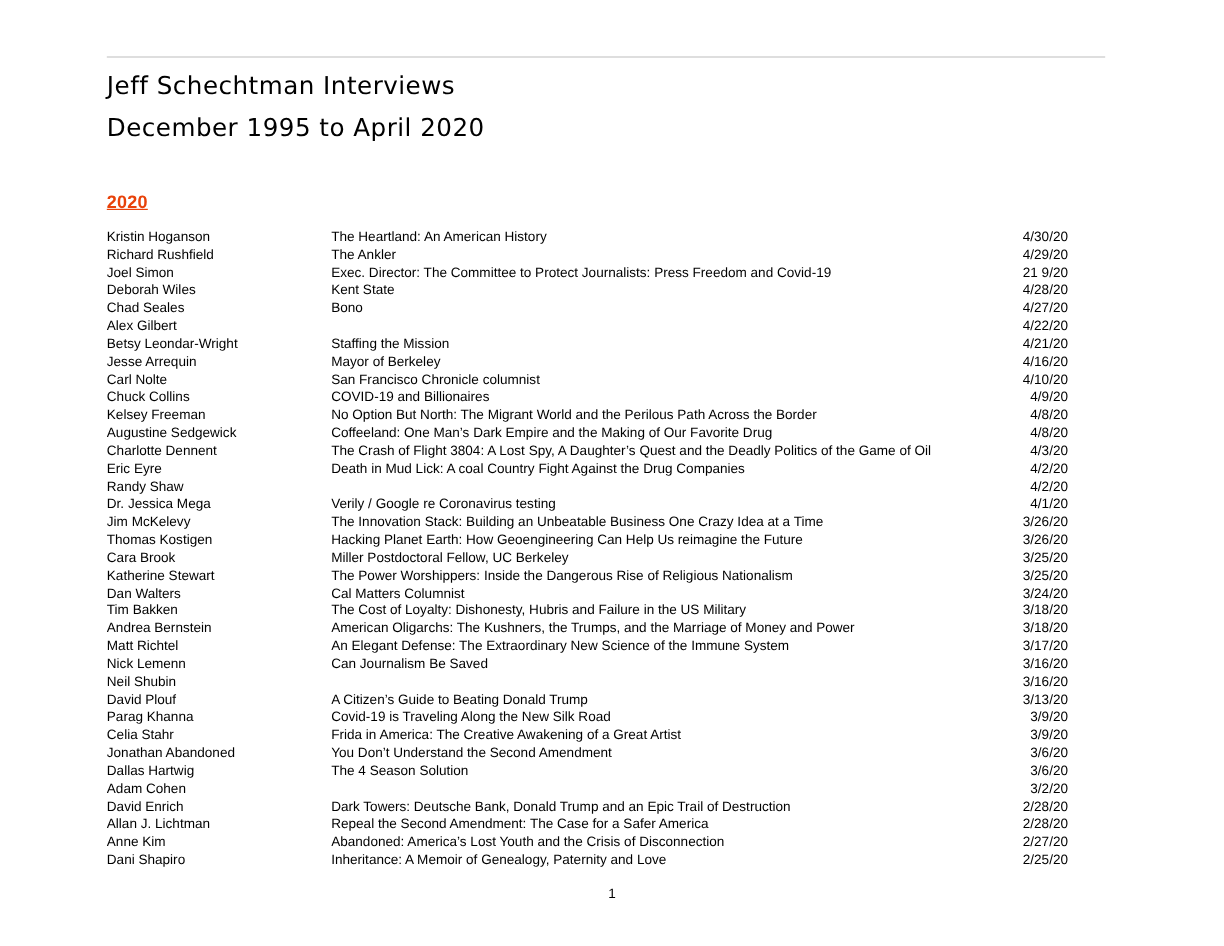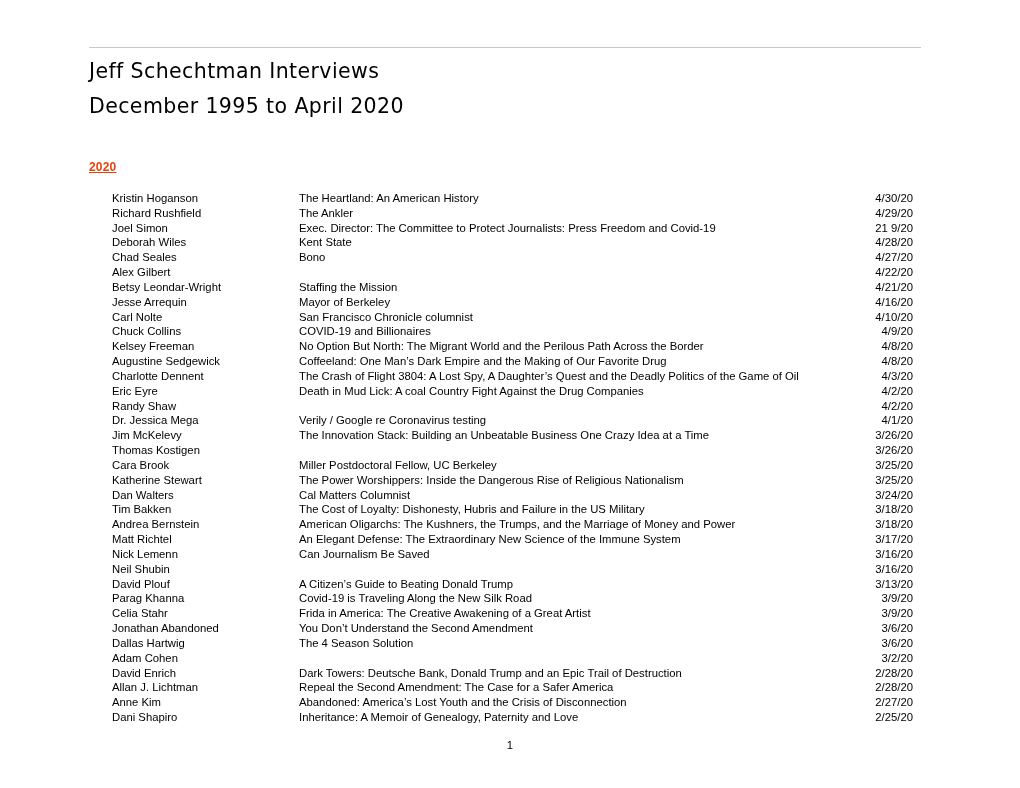--- a/index.html
+++ b/index.html
@@ -48,41 +48,40 @@
     letter-spacing: 0.4px;
     color: #000000;
     white-space: nowrap;
   }
 
   
   .year-heading {
     position: absolute;
     left: 89px;
     top: 160px;
-    font-size: 12px;
+    font-size: 15px;
     font-weight: bold;
     color: #e8420a;
     text-decoration: underline;
     letter-spacing: 0.2px;
   }
 
   
   .list {
     position: absolute;
     left: 89px;
     top: 191px;
     width: 802px;
   }
   .row {
     position: relative;
     height: 14.84px;
     line-height: 14.84px;
     font-size: 11.3px;
     white-space: nowrap;
-    margin-left: 23px;
   }
   .cell-guest {
     position: absolute;
     left: 0;
     top: 0;
     width: 185px;
     overflow: hidden;
   }
   .cell-topic {
     position: absolute;
@@ -203,20 +202,21 @@
         <div class="cell-topic">Verily / Google re Coronavirus testing</div>
         <div class="cell-date">4/1/20</div>
       </div>
       <div class="row">
         <div class="cell-guest">Jim McKelevy</div>
         <div class="cell-topic">The Innovation Stack: Building an Unbeatable Business One Crazy Idea at a Time</div>
         <div class="cell-date">3/26/20</div>
       </div>
       <div class="row">
         <div class="cell-guest">Thomas Kostigen</div>
+        <div class="cell-topic">Hacking Planet Earth: How Geoengineering Can Help Us reimagine the Future</div>
         <div class="cell-date">3/26/20</div>
       </div>
       <div class="row">
         <div class="cell-guest">Cara Brook</div>
         <div class="cell-topic">Miller Postdoctoral Fellow, UC Berkeley</div>
         <div class="cell-date">3/25/20</div>
       </div>
       <div class="row">
         <div class="cell-guest">Katherine Stewart</div>
         <div class="cell-topic">The Power Worshippers: Inside the Dangerous Rise of Religious Nationalism</div>

